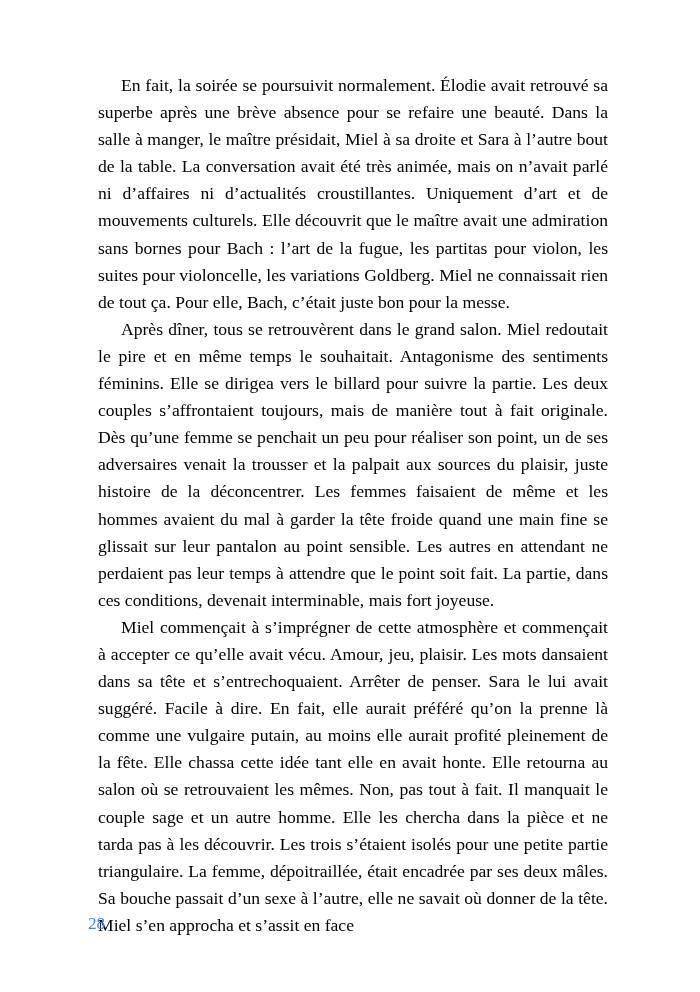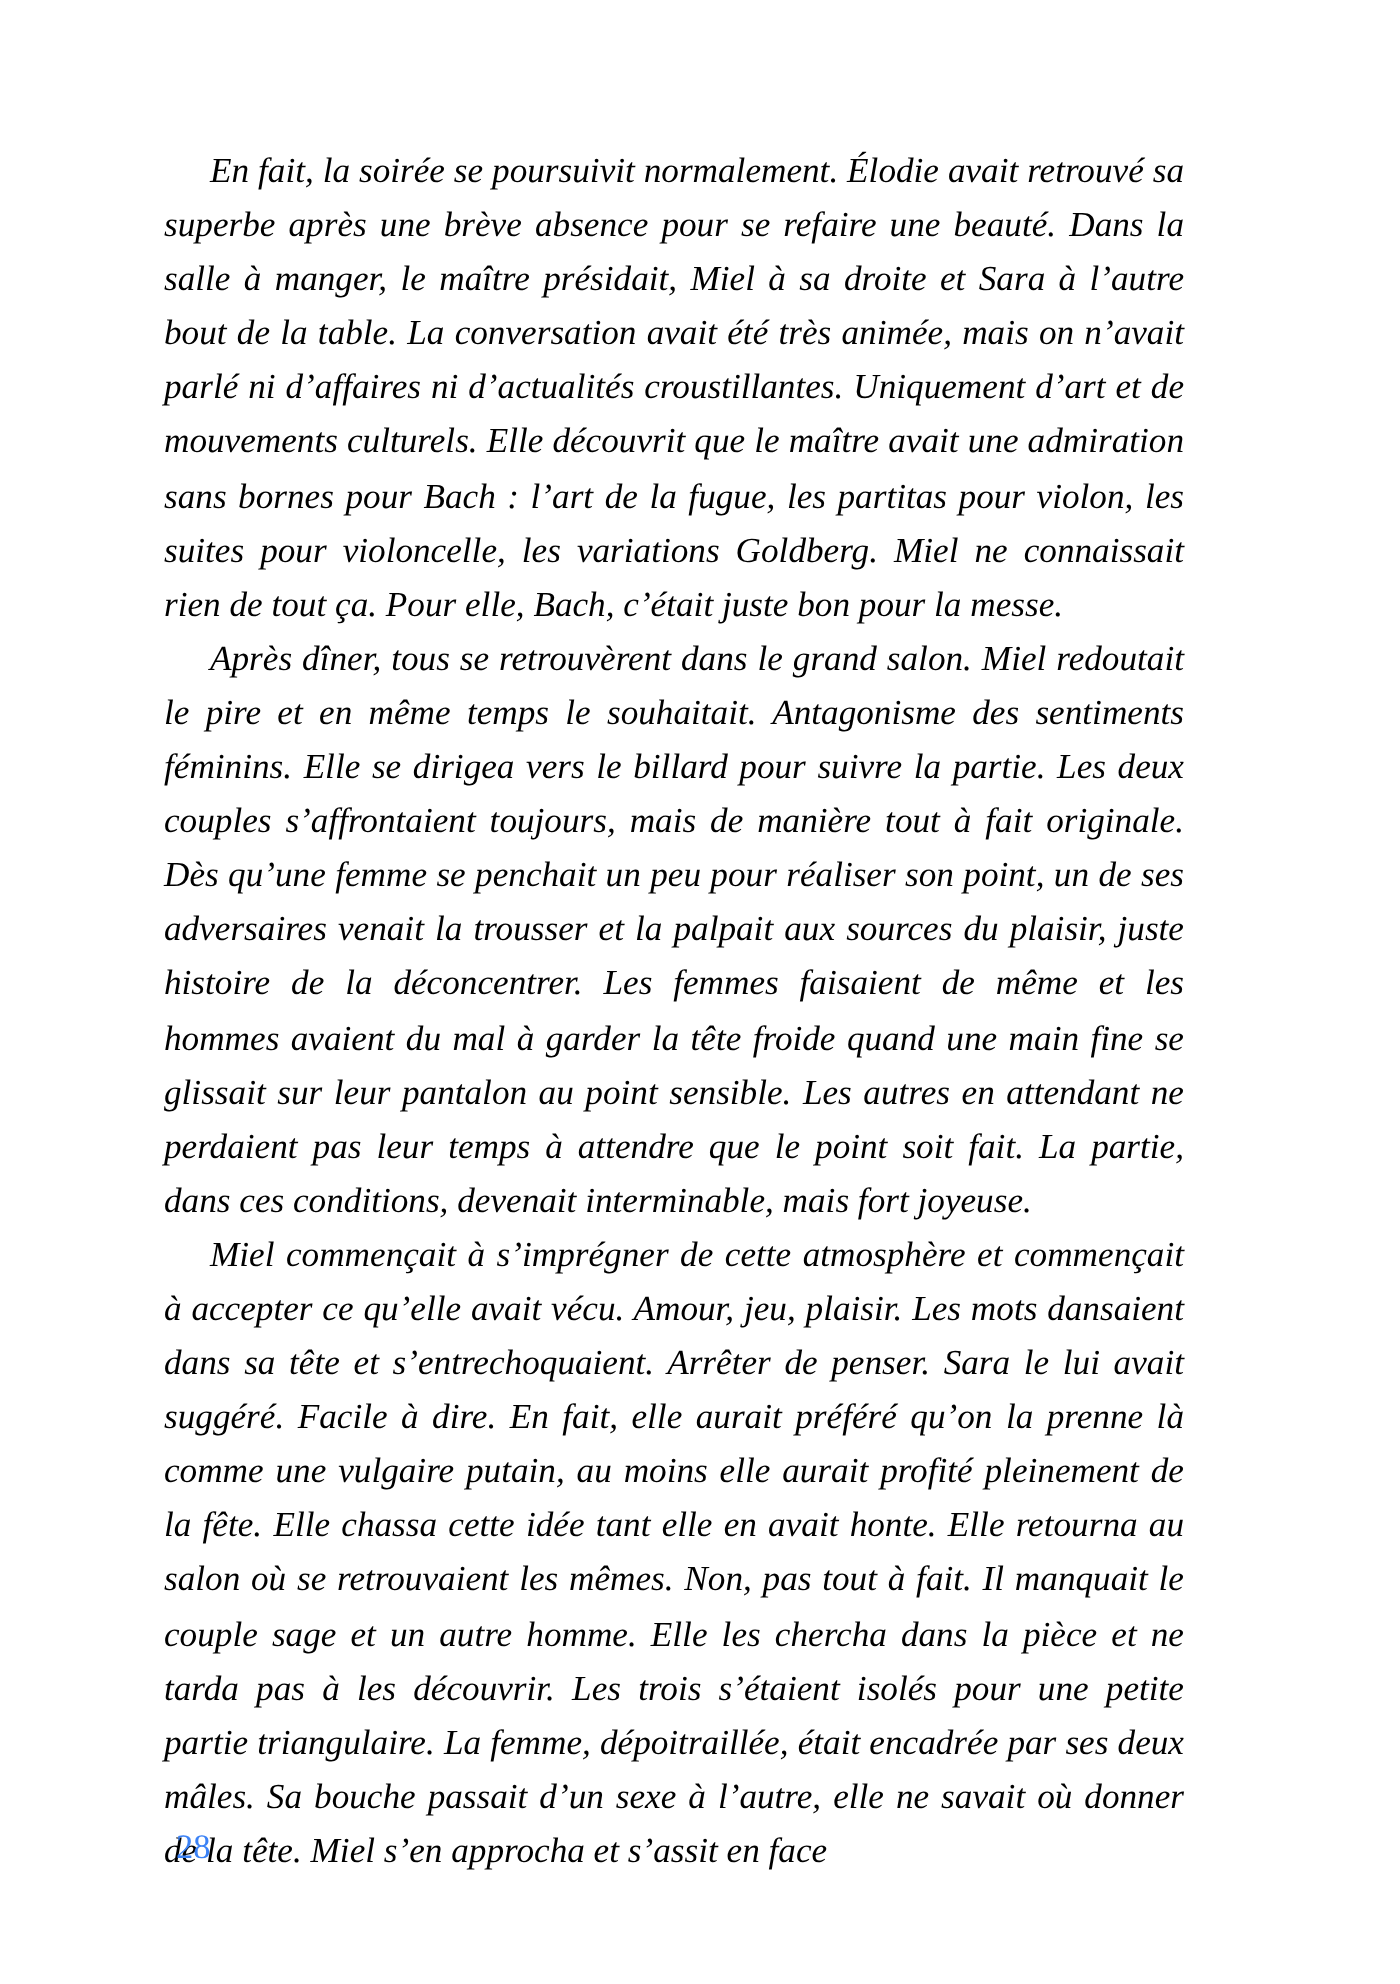--- a/index.html
+++ b/index.html
@@ -16,24 +16,23 @@
     position: relative;
     width: 700px;
     height: 992px;
     margin: 0 auto;
     background: #ffffff;
     overflow: hidden;
     box-sizing: border-box;
   }
   .text-column {
     position: absolute;
-    left: 82px;
+    left: 98px;
     top: 72px;
     width: 510px;
-    font-style: italic;
   }
   .para {
     margin: 0;
     font-size: 17.6px;
     line-height: 27.1px;
     text-align: justify;
     text-justify: inter-word;
     text-indent: 23px;
     hyphens: none;
     -webkit-hyphens: none;

